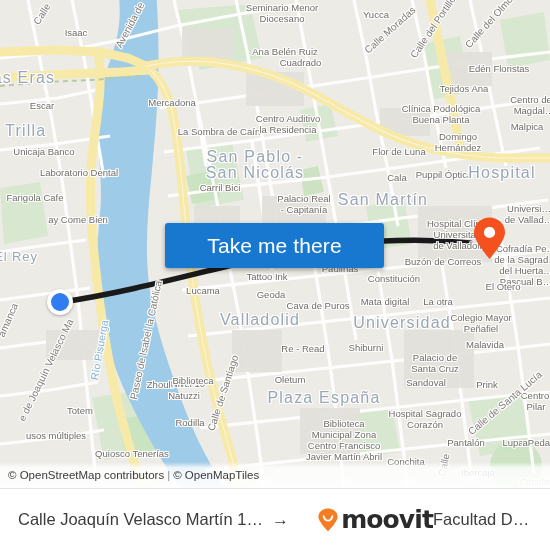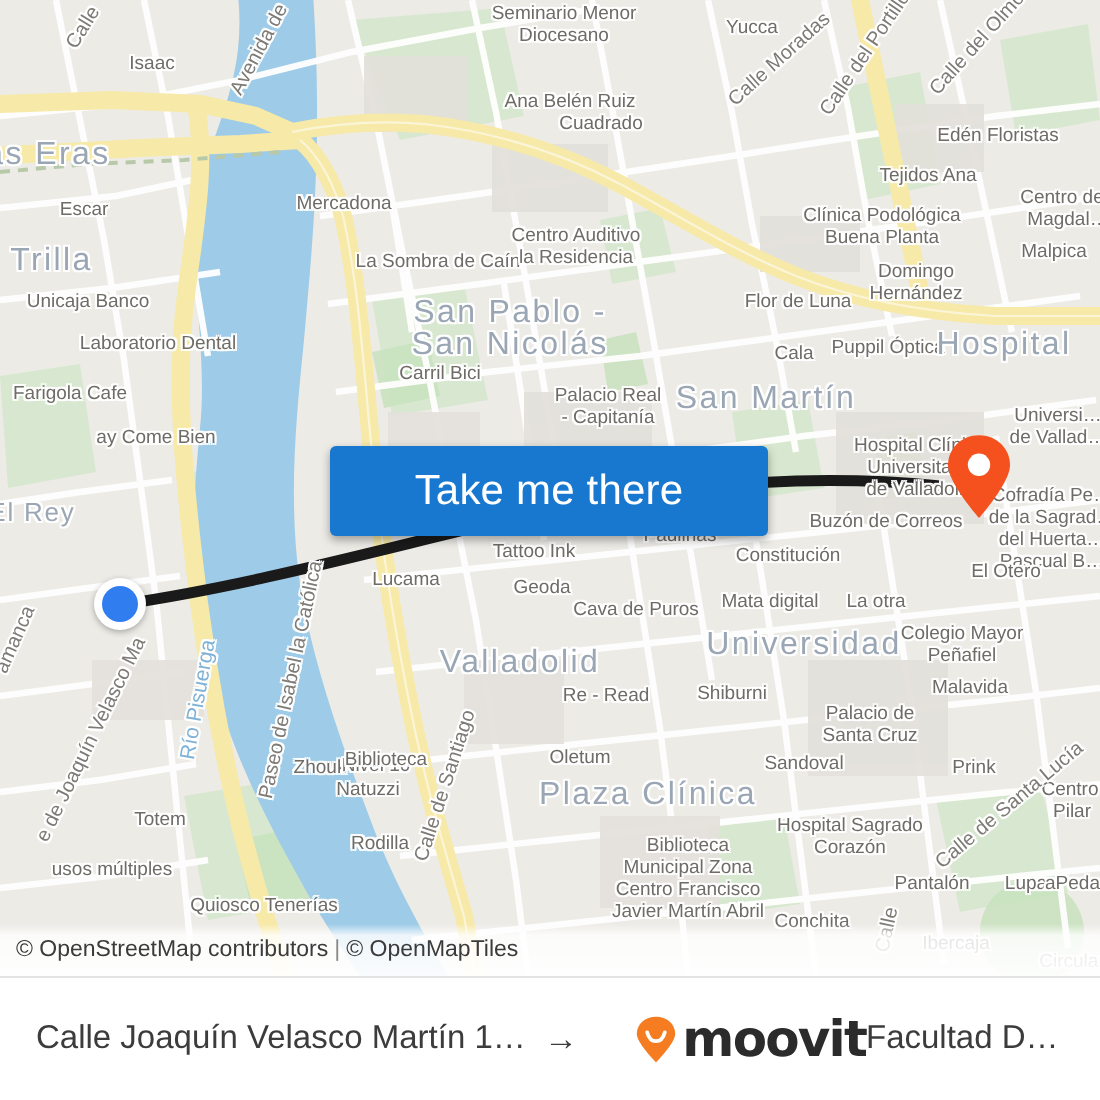--- a/index.html
+++ b/index.html
@@ -262,21 +262,21 @@
         <div class="maplabel poi" style="left: 160px; top: 345px; margin-top: 40px;">Zhouk</div>
         <div class="maplabel poi" style="left: 188px; top: 384px;">Nivel 10</div>
         <div class="maplabel poi" style="left: 193px; top: 381px;">Biblioteca</div>
         <div class="maplabel poi" style="left: 184px; top: 396px;">Natuzzi</div>
         <div class="maplabel poi" style="left: 190px; top: 423px;">Rodilla</div>
         <div class="maplabel poi" style="left: 303px; top: 349px;">Re - Read</div>
         <div class="maplabel poi" style="left: 290px; top: 380px;">Oletum</div>
         <div class="maplabel poi" style="left: 366px; top: 348px;">Shiburni</div>
         <div class="maplabel poi" style="left: 435px; top: 358px;">Palacio de</div>
         <div class="maplabel poi" style="left: 435px; top: 369px;">Santa Cruz</div>
-        <div class="maplabel poi" style="left: 402px; top: 383px;">Sandoval</div>
+        <div class="maplabel poi" style="left: 426px; top: 383px;">Sandoval</div>
         <div class="maplabel poi" style="left: 487px; top: 385px;">Prink</div>
         <div class="maplabel poi" style="left: 481px; top: 318px;">Colegio Mayor</div>
         <div class="maplabel poi" style="left: 481px; top: 329px;">Peñafiel</div>
         <div class="maplabel poi" style="left: 485px; top: 345px;">Malavida</div>
         <div class="maplabel poi" style="left: 535px; top: 396px;">Centro</div>
         <div class="maplabel poi" style="left: 536px; top: 407px;">Pilar</div>
         <div class="maplabel poi" style="left: 344px; top: 424px;">Biblioteca</div>
         <div class="maplabel poi" style="left: 344px; top: 435px;">Municipal Zona</div>
         <div class="maplabel poi" style="left: 344px; top: 446px;">Centro Francisco</div>
         <div class="maplabel poi" style="left: 344px; top: 457px;">Javier Martín Abril</div>
@@ -290,23 +290,23 @@
         <div class="maplabel poi" style="left: 536px; top: 482px;">Circular</div>
         <div class="maplabel poi" style="left: 80px; top: 411px;">Totem</div>
         <div class="maplabel poi" style="left: 56px; top: 436px;">usos múltiples</div>
         <div class="maplabel poi" style="left: 132px; top: 454px;">Quiosco Tenerías</div>
         <div class="maplabel area" style="left: 24px; top: 78px;">as Eras</div>
         <div class="maplabel area" style="left: 18px; top: 131px;">a Trilla</div>
         <div class="maplabel area" style="left: 255px; top: 157px;">San Pablo -</div>
         <div class="maplabel area" style="left: 255px; top: 173px;">San Nicolás</div>
         <div class="maplabel area" style="left: 383px; top: 200px;">San Martín</div>
         <div class="maplabel area" style="left: 502px; top: 173px;">Hospital</div>
-        <div class="maplabel area" style="left: 240px; top: 332px; padding-left: 40px;">Valladolid</div>
+        <div class="maplabel area" style="left: 240px; top: 320px; padding-left: 40px;">Valladolid</div>
         <div class="maplabel area" style="left: 402px; top: 323px;">Universidad</div>
-        <div class="maplabel area" style="left: 324px; top: 398px;">Plaza Clínica</div>
+        <div class="maplabel area" style="left: 324px; top: 398px;">Plaza España</div>
         <div class="maplabel street" style="left: 42px; top: 14px; transform: translate(-50%, -50%) rotate(-58deg);">Calle</div>
         <div class="maplabel street" style="left: 130px; top: 25px; transform: translate(-50%, -50%) rotate(-62deg);">Avenida de</div>
         <div class="maplabel street" style="left: 390px; top: 30px; transform: translate(-50%, -50%) rotate(-42deg);">Calle Moradas</div>
         <div class="maplabel street" style="left: 433px; top: 27px; transform: translate(-50%, -50%) rotate(-56deg);">Calle del Portillo</div>
         <div class="maplabel street" style="left: 489px; top: 22px; transform: translate(-50%, -50%) rotate(-48deg);">Calle del Olmo</div>
         <div class="maplabel street" style="left: 146px; top: 340px; transform: translate(-50%, -50%) rotate(-78deg);">Paseo de Isabel la Católica</div>
         <div class="maplabel water" style="left: 100px; top: 350px; transform: translate(-50%, -50%) rotate(-80deg);">Río Pisuerga</div>
         <div class="maplabel street" style="left: 46px; top: 370px; transform: translate(-50%, -50%) rotate(-64deg);">e de Joaquín Velasco Ma</div>
         <div class="maplabel street" style="left: 8px; top: 320px; transform: translate(-50%, -50%) rotate(-66deg);">amanca</div>
         <div class="maplabel street" style="left: 223px; top: 393px; transform: translate(-50%, -50%) rotate(-72deg);">Calle de Santiago</div>

